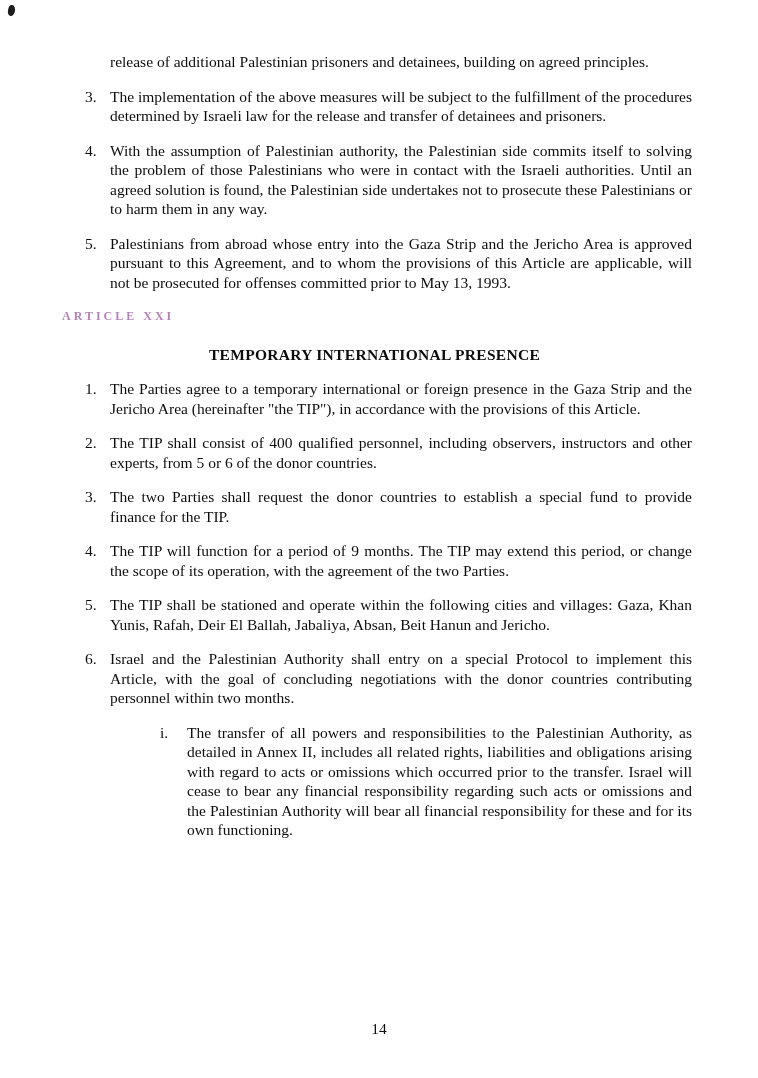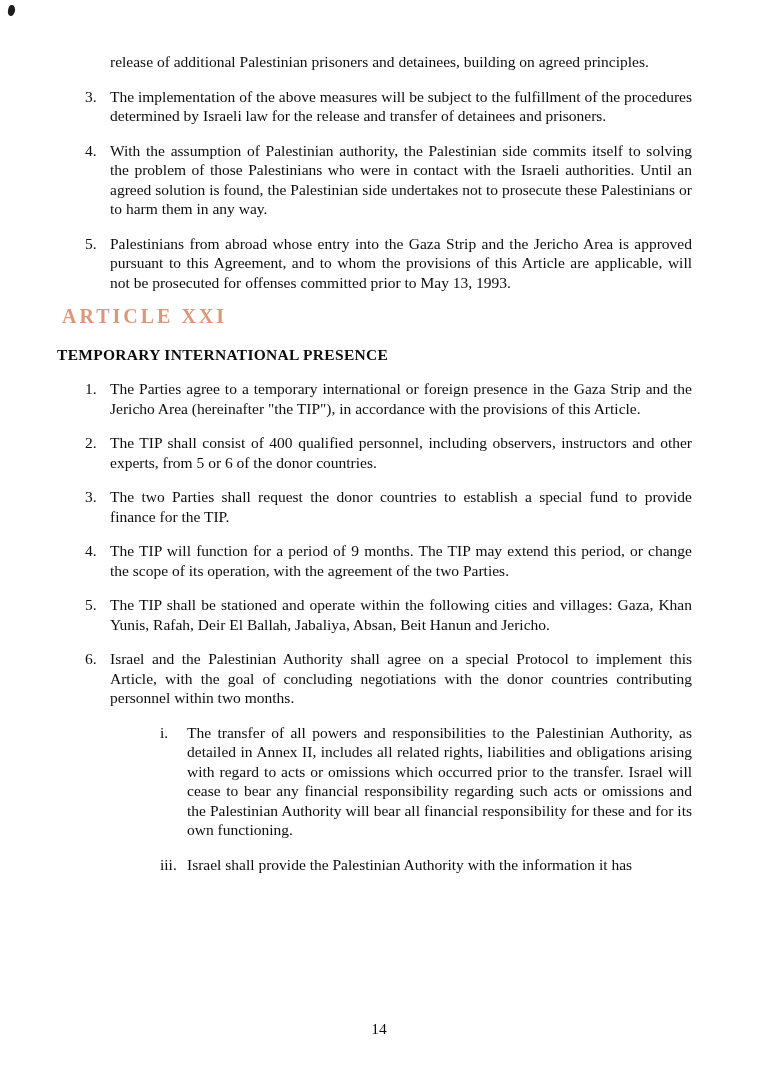--- a/index.html
+++ b/index.html
@@ -36,32 +36,33 @@
     display: flex;
     margin: 0 0 15px 28px;
   }
   .li .num { flex: 0 0 25px; }
   .li .txt { flex: 1; text-align: justify; }
   .roman .li { margin-left: 103px; }
   .roman .li .num { flex: 0 0 27px; }
   .faded {
     margin: 2px 0 18px 5px;
     font-weight: bold;
-    font-size: 20px;
+    font-size: 12px;
     letter-spacing: 3px;
-    color: #c2410c;
+    color: #701a75;
     opacity: 0.55;
     filter: blur(0.5px);
     white-space: nowrap;
   }
   .doc-heading {
     margin: 0 0 15px 0;
     font-size: 15.5px;
     font-weight: bold;
     letter-spacing: 0.3px;
+    text-align: center;
   }
   .page-num {
     position: absolute;
     bottom: 40px;
     left: 0;
     width: 100%;
     text-align: center;
   }
 </style>
 </head>
@@ -108,32 +109,28 @@
     <div class="li">
       <span class="num">4.</span>
       <span class="txt">The TIP will function for a period of 9 months. The TIP may extend this period, or change the scope of its operation, with the agreement of the two Parties.</span>
     </div>
     <div class="li">
       <span class="num">5.</span>
       <span class="txt">The TIP shall be stationed and operate within the following cities and villages: Gaza, Khan Yunis, Rafah, Deir El Ballah, Jabaliya, Absan, Beit Hanun and Jericho.</span>
     </div>
     <div class="li">
       <span class="num">6.</span>
-      <span class="txt">Israel and the Palestinian Authority shall agree on a special Protocol to implement this Article, with the goal of concluding negotiations with the donor countries contributing personnel within two months.</span>
+      <span class="txt">Israel and the Palestinian Authority shall entry on a special Protocol to implement this Article, with the goal of concluding negotiations with the donor countries contributing personnel within two months.</span>
     </div>
   </div>
 
 
 
   <div class="roman">
     <div class="li">
       <span class="num">i.</span>
       <span class="txt">The transfer of all powers and responsibilities to the Palestinian Authority, as detailed in Annex II, includes all related rights, liabilities and obligations arising with regard to acts or omissions which occurred prior to the transfer. Israel will cease to bear any financial responsibility regarding such acts or omissions and the Palestinian Authority will bear all financial responsibility for these and for its own functioning.</span>
     </div>
-    <div class="li">
-      <span class="num">iii.</span>
-      <span class="txt">Israel shall provide the Palestinian Authority with the information it has</span>
-    </div>
   </div>
 
   <div class="page-num">14</div>
 
 </div>
 
 </body></html>

